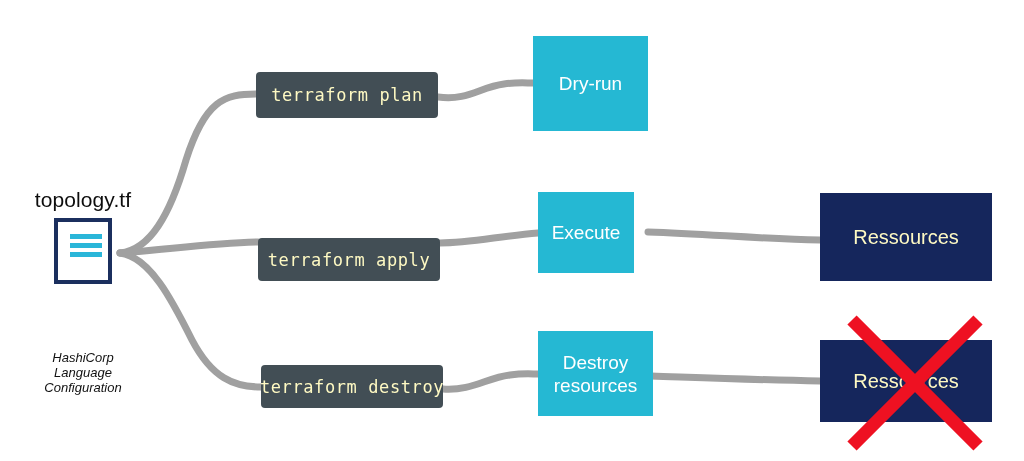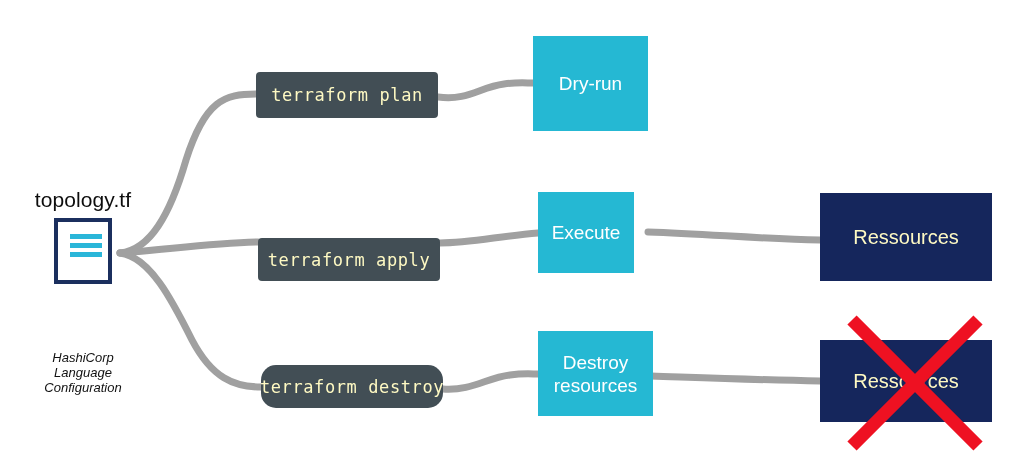--- a/index.html
+++ b/index.html
@@ -89,21 +89,21 @@
     font-family: "DejaVu Sans Mono", "Liberation Mono", monospace;
     font-size: 17px;
     letter-spacing: 0.6px;
     display: flex;
     align-items: center;
     justify-content: center;
     white-space: nowrap;
   }
   .cmd-plan    { left: 256px; top: 72px;  width: 182px; height: 46px; }
   .cmd-apply   { left: 258px; top: 220px; width: 182px; height: 43px; margin-top: 18px; }
-  .cmd-destroy { left: 261px; top: 365px; width: 182px; height: 43px; border-radius: 15px; }
+  .cmd-destroy { left: 261px; top: 365px; width: 182px; height: 43px; }
 
   
   .action {
     position: absolute;
     background: #25b8d3;
     color: #ffffff;
     font-size: 19px;
     line-height: 23px;
     display: flex;
     align-items: center;

